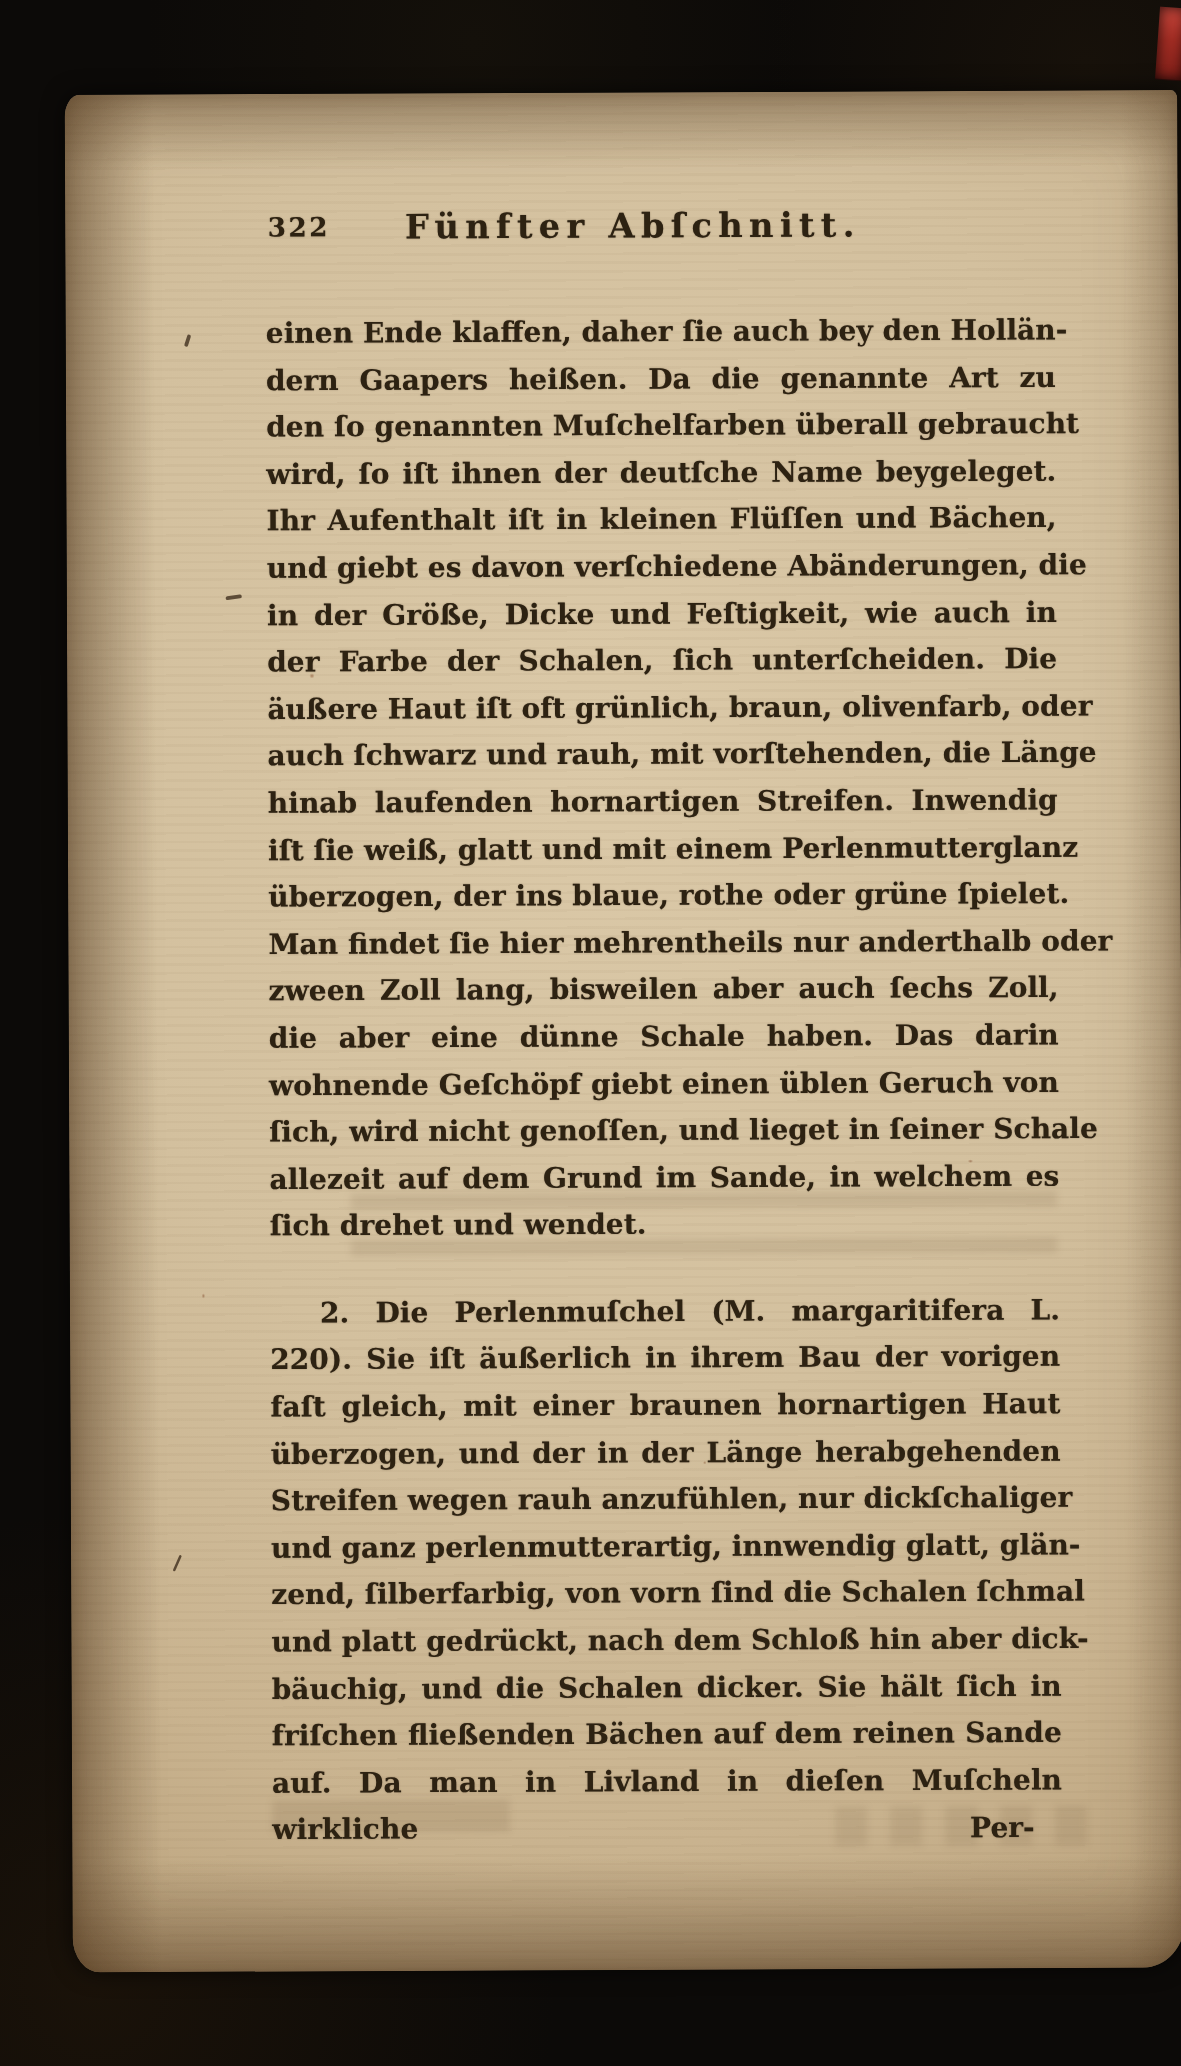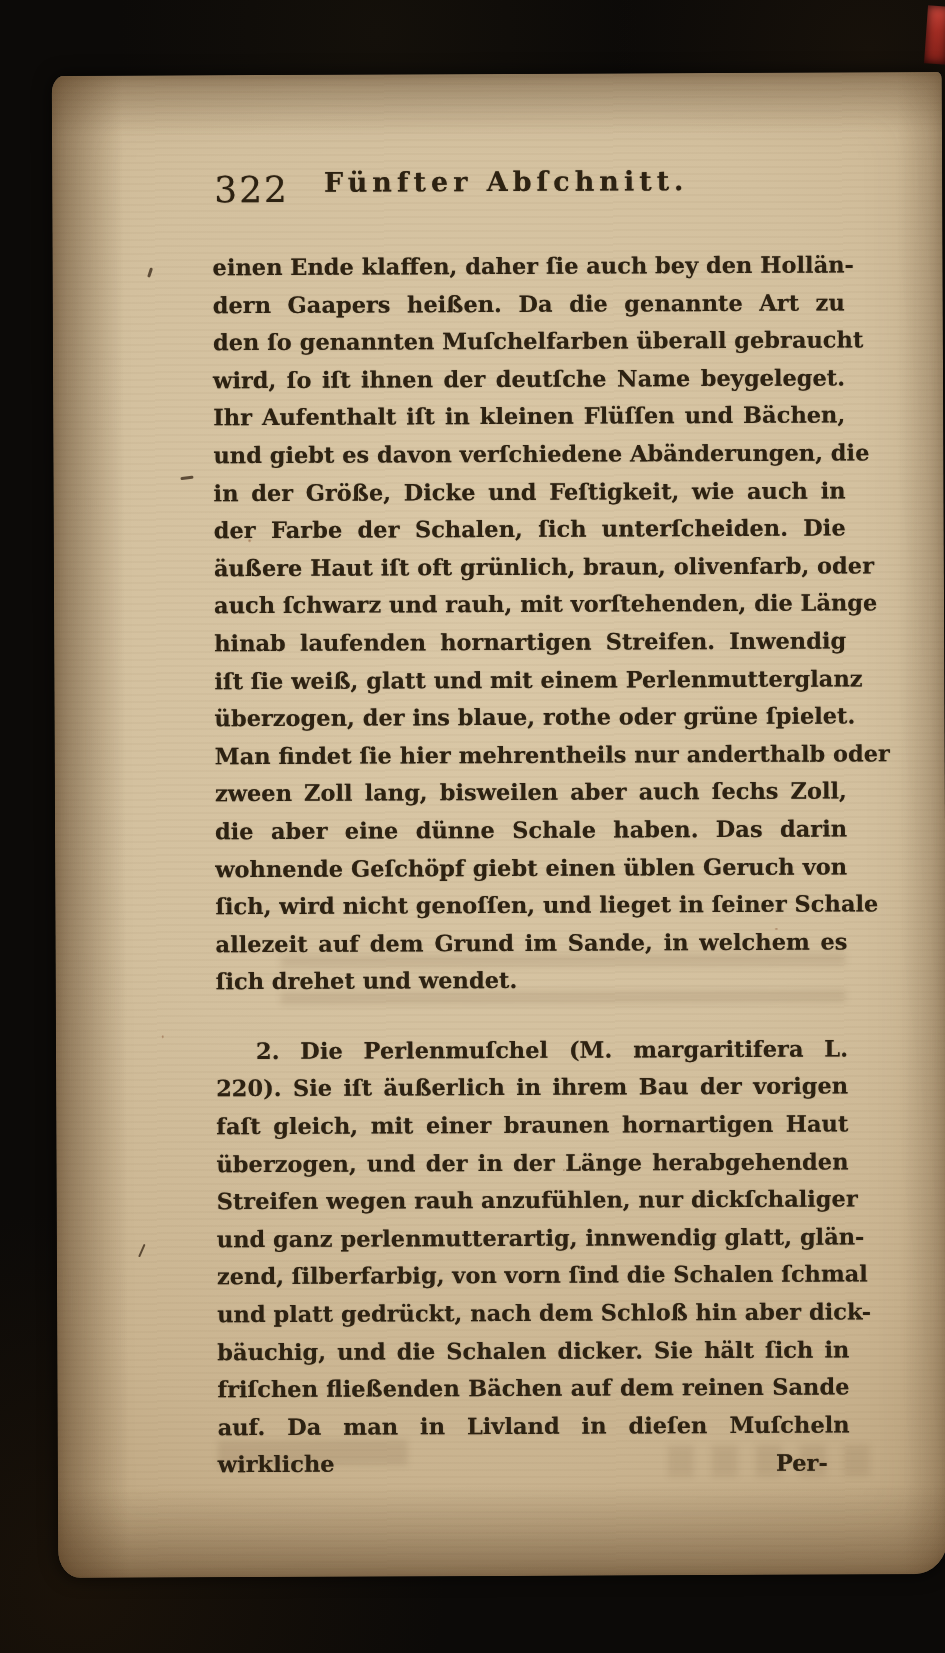--- a/index.html
+++ b/index.html
@@ -59,21 +59,21 @@
   .mark{position:absolute;background:rgba(48,32,16,.72);pointer-events:none;}
   .mark-dash{left:127px;top:401px;width:13px;height:3px;transform:rotate(-8deg);border-radius:2px;}
   .mark-tick{left:96px;top:192px;width:3px;height:10px;transform:rotate(18deg);border-radius:2px;}
   .mark-slash{left:84px;top:1168px;width:2px;height:14px;transform:rotate(24deg);border-radius:2px;}
 
   .text-col{
     position:absolute;left:160px;top:90px;width:632px;color:#2d2212;
   }
   .header-row{position:relative;height:42px;}
   .page-number{
-    position:absolute;left:2px;top:4px;font-size:36px;font-weight:normal;
+    position:absolute;left:2px;top:4px;font-size:21px;font-weight:bold;
     letter-spacing:2px;text-shadow:0 0 1px rgba(45,30,15,.55);
   }
   .header-title{
     position:absolute;left:84px;top:2px;width:420px;text-align:center;
     font-size:27px;font-weight:bold;letter-spacing:5px;
     text-shadow:0 0 1px rgba(45,30,15,.55);
   }
   .text-block{margin-top:42px;}
   .paragraph{margin:0;}
   .paragraph + .paragraph{margin-top:32px;}

